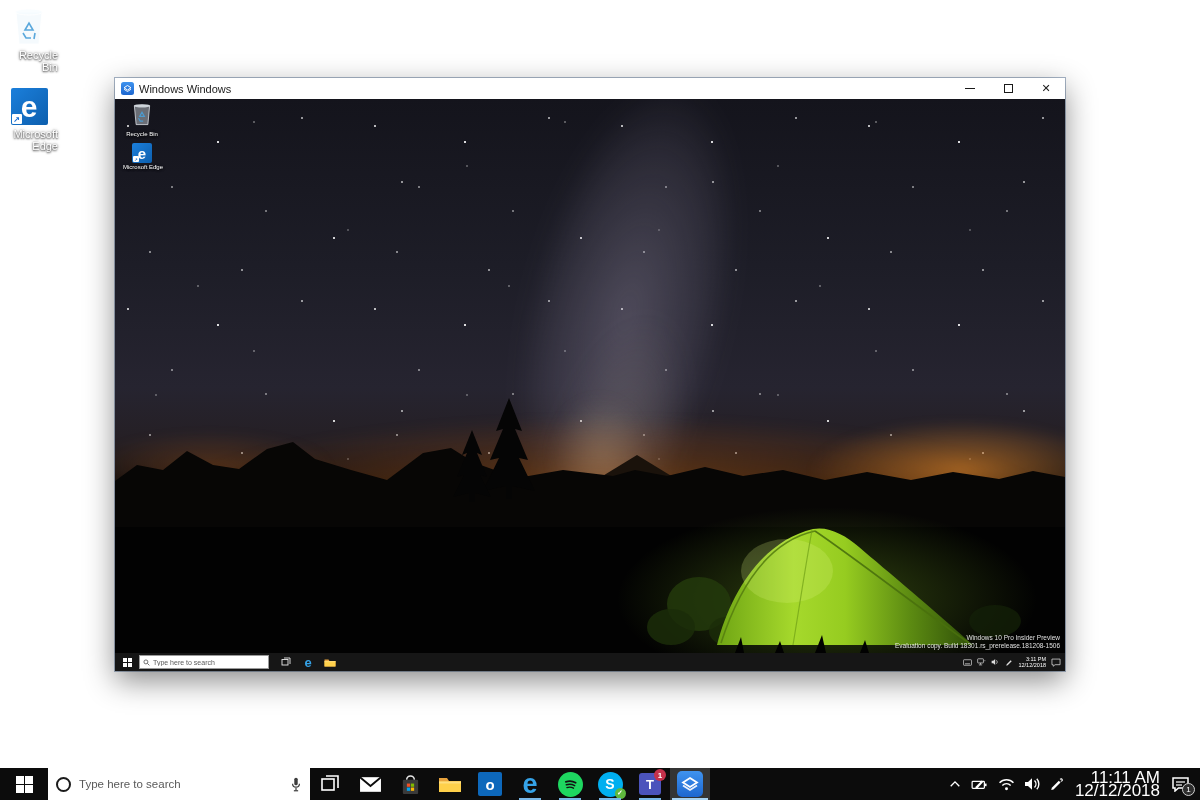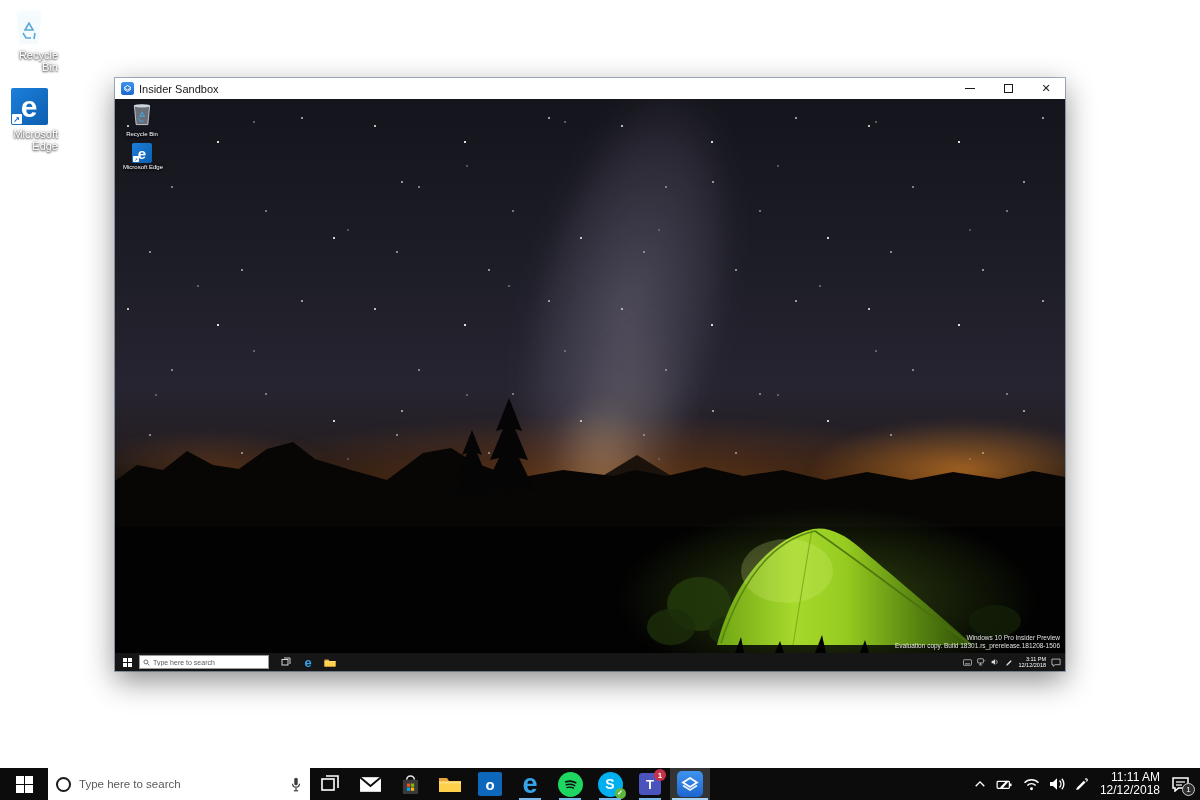--- a/index.html
+++ b/index.html
@@ -116,21 +116,21 @@
   .skype-badge { position:absolute; right:-3px; bottom:-2px; width:11px; height:11px; border-radius:50%; background:#5fb83d;
     color:#fff; font-size:7px; display:flex; align-items:center; justify-content:center; }
   .teams-sq { width:22px; height:22px; border-radius:3px; background:#4b53bc; color:#fff; font-weight:bold; font-size:13px;
     display:flex; align-items:center; justify-content:center; position:relative; }
   .teams-badge { position:absolute; right:-5px; top:-4px; width:12px; height:12px; border-radius:50%; background:#c4314b;
     color:#fff; font-size:8px; display:flex; align-items:center; justify-content:center; }
   .outlook-sq { width:24px; height:24px; border-radius:2px; background:#0d68bb; color:#fff; font-weight:bold; font-size:15px;
     display:flex; align-items:center; justify-content:center; }
   .tb-tray { margin-left:auto; display:flex; align-items:center; gap:9px; padding:0 10px 0 0; }
   .tray-ic { display:flex; align-items:center; justify-content:center; }
-  .tb-clock { text-align:right; color:#fff; font-size:12px; line-height:13px; margin:0 2px; }
+  .tb-clock { text-align:right; color:#fff; font-size:17px; line-height:13px; margin:0 2px; }
   .action-center { position:relative; display:flex; align-items:center; }
   .ac-badge { position:absolute; right:-5px; bottom:-4px; width:13px; height:13px; border-radius:50%; background:#2e2e2e;
     border:1px solid #cfcfcf; color:#fff; font-size:8px; display:flex; align-items:center; justify-content:center; }
 </style>
 </head>
 <body>
 
 <div class="host-desktop">
 
   <div class="desk-icon" style="left:0; top:6px;">
@@ -163,21 +163,21 @@
               <linearGradient id="sbxg1" x1="0" y1="0" x2="0" y2="1">
             <stop offset="0" stop-color="#3f93ef"></stop>
                 <stop offset="1" stop-color="#1c66cf"></stop>
               </linearGradient>
             </defs>
           <rect width="26" height="26" rx="5" fill="url(#sbxg1)"></rect>
           <path d="M13,7 L20,11.5 L13,16 L6,11.5 Z" fill="none" stroke="#fff" stroke-width="2"></path>
           <path d="M6,14.5 L13,19 L20,14.5" fill="none" stroke="#fff" stroke-width="2" opacity=".9"></path>
         </svg>
       </span>
-      <span class="sbx-title">Insider Sandbox</span>
+      <span class="sbx-title">Windows Windows</span>
       <div class="win-controls">
         <span class="win-btn">
             <span class="min-bar"></span>
           </span>
         <span class="win-btn">
             <span class="max-box"></span>
           </span>
         <span class="win-btn">
             <span>✕</span>
           </span>

